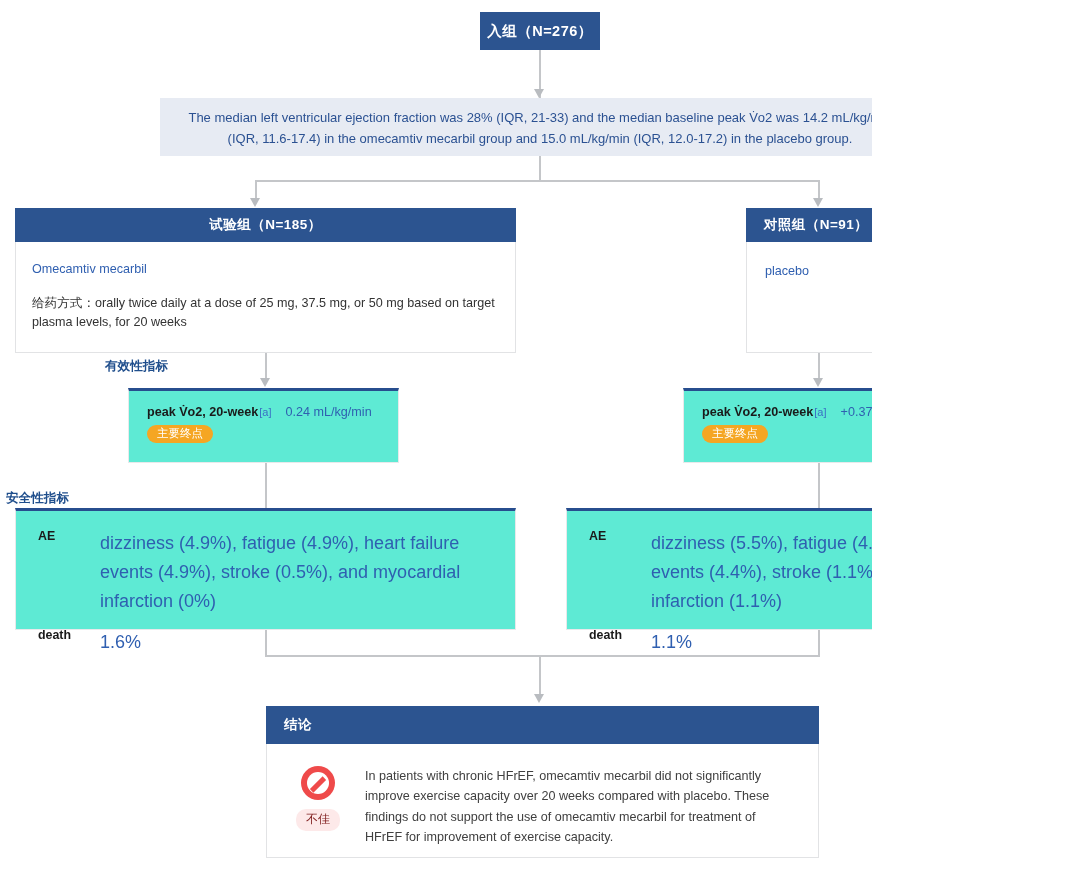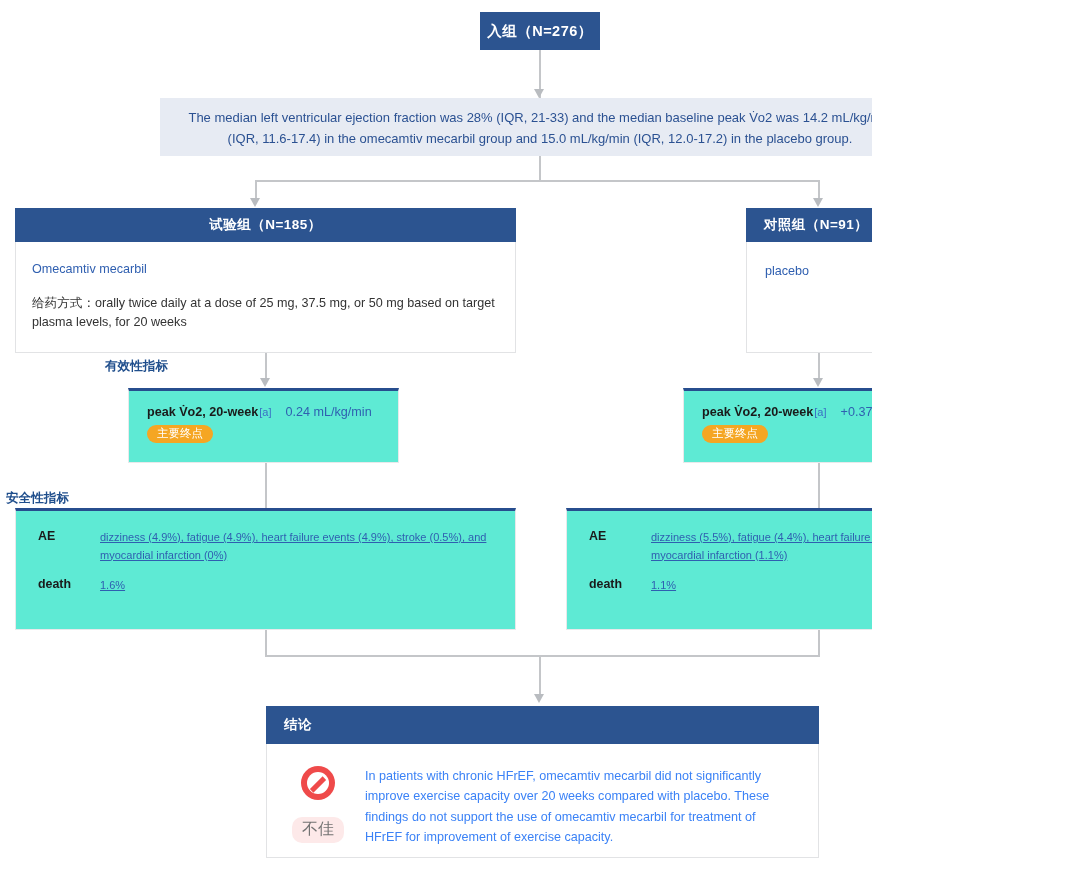--- a/index.html
+++ b/index.html
@@ -131,24 +131,23 @@
     font-weight: bold;
     font-size: 12.4px;
     color: #1a1a1a;
     flex: 0 0 62px;
     text-align: left;
   }
   #saf-left .saf-key  { margin-left: 22px; }
   #saf-right .saf-key { margin-left: 22px; }
   .saf-val {
     color: #2f5fb0;
-    font-size: 11px;
+    font-size: 18px;
     line-height: 1.6;
     flex: 1;
-    text-decoration: underline;
   }
 
   
   #concl-hdr {
     left: 266px; top: 706px; width: 553px; height: 38px;
     font-size: 13.5px;
     justify-content: flex-start;
     padding-left: 18px;
   }
   #concl-body {
@@ -181,29 +180,29 @@
   .ban-icon::after {
     content: "";
     position: absolute;
     left: 8px; top: 15.5px;
     width: 18px; height: 5px;
     background: #ef4a4a;
     transform: rotate(-45deg);
     transform-origin: center;
   }
   .ban-label {
-    margin-top: 17px;
+    margin-top: 9px;
     background: #fde9e9;
-    color: #737373;
-    font-size: 16px;
+    color: #7f1d1d;
+    font-size: 12px;
     border-radius: 10px;
     padding: 2px 10px 3px 10px;
   }
   .concl-text {
-    color: #3b82f6;
+    color: #404040;
     font-size: 12.6px;
     line-height: 1.62;
     flex: 1;
     padding-top: 2px;
   }
 
   
   .conn { position: absolute; background: #c4c6c9; }
   .vline { width: 1.6px; }
   .hline { height: 1.6px; }

